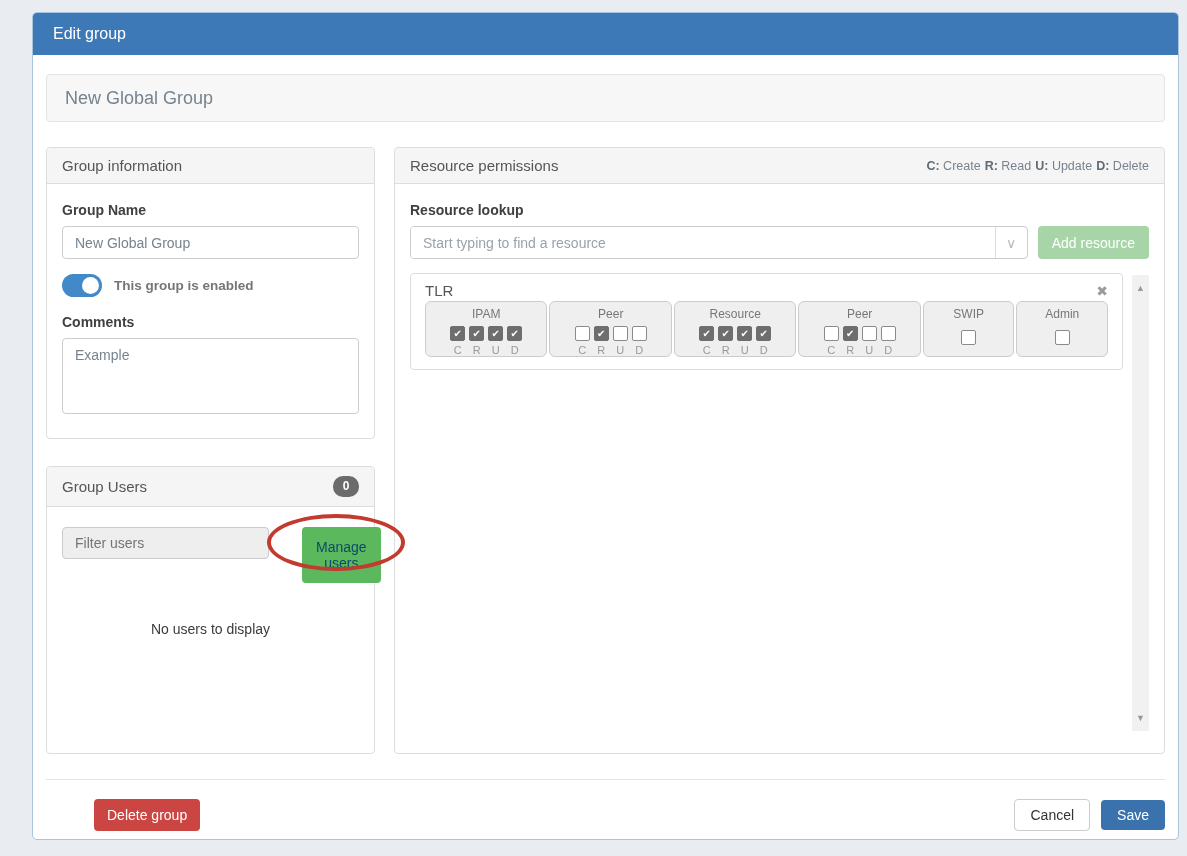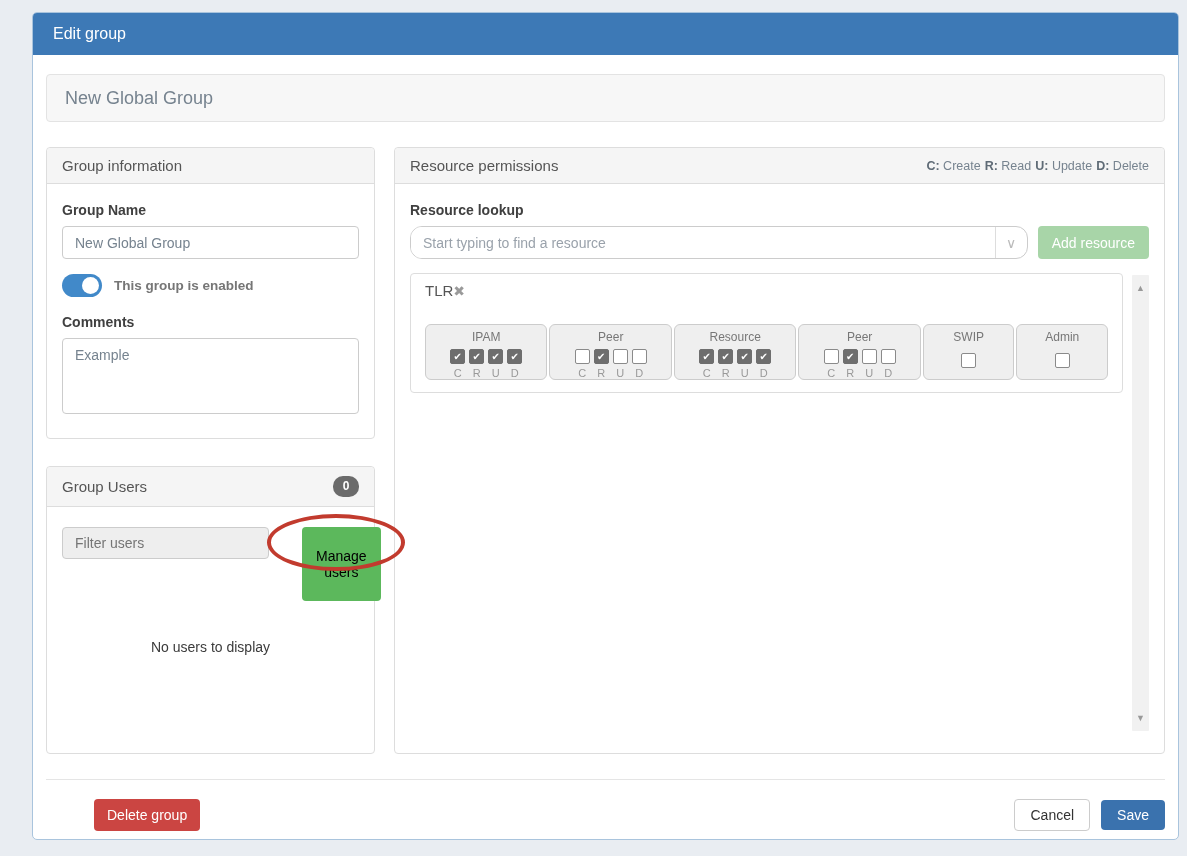--- a/index.html
+++ b/index.html
@@ -83,55 +83,55 @@
 
   .users-row { display:flex; align-items:flex-start; gap:8px; margin-top:2px; }
   .filter-input {
     width:210px; height:32px; border:1px solid #ccc; border-radius:4px;
     background:#eee; padding:0 12px; font-size:14px; color:#9aa2ab;
     font-family:"Liberation Sans","DejaVu Sans",sans-serif;
   }
   .manage-wrap { position:relative; }
   .btn { border:none; border-radius:4px; font-size:14px; cursor:pointer;
          font-family:"Liberation Sans","DejaVu Sans",sans-serif; }
-  .btn-green { background:#5cb85c; color:#000000; padding:21px 14px;margin-left:25px; }
+  .btn-green { background:#5cb85c; color:#0c4a6e; padding:12px 14px;margin-left:25px; }
   .annotation-ellipse {
     position:absolute; left:-10px; top:-13px;
     width:138px; height:57px;
     border:4px solid #c23b2e; border-radius:50%;
     pointer-events:none;
   }
   .empty-text { text-align:center; color:#3b3b3b; font-size:14px; margin-top:38px; }
 
   .legend { font-size:12.5px; color:#76838f; }
   .legend b { color:#5f6b76; font-weight:bold; }
   .legend span { margin-left:4px; }
 
   .lookup-row { display:flex; gap:10px; align-items:stretch; }
   .lookup-combo {
-    flex:1; display:flex; border:1px solid #ccc; border-radius:12px; height:33px;
+    flex:1; display:flex; border:1px solid #ccc; border-radius:4px; height:33px;
     background:#fff; overflow:hidden;
   }
   .lookup-combo input {
     flex:1; border:none; outline:none; padding:0 12px; font-size:14px; color:#76838f;
     font-family:"Liberation Sans","DejaVu Sans",sans-serif;
   }
   .lookup-combo input::placeholder { color:#9aa2ab; }
   .combo-chev {
     width:32px; border-left:1px solid #ddd; display:flex; align-items:center;
     justify-content:center; color:#bbb; font-size:14px; cursor:pointer;
   }
   .btn-pale-green { background:#a8d5a8; color:#fff; padding:7px 14px; flex:none; }
 
   .scroll-area { position:relative; margin-top:14px; height:458px; }
   .resource-card {
     border:1px solid #ddd; border-radius:4px;
     margin-right:26px; padding:8px 14px 12px 14px; background:#fff;
   }
-  .card-head { display:flex; align-items:center; margin-bottom:25px; }
+  .card-head { display:flex; justify-content:space-between; align-items:center; margin-bottom:2px; }
   .card-title { font-size:15px; color:#555; }
   .close-x { color:#9a9a9a; font-size:14px; font-weight:bold; cursor:pointer; }
 
   .perm-row { display:flex; gap:2px; }
   .perm-box {
     background:#efefef; border:1px solid #ccc; border-radius:6px;
     height:56px; padding:5px 4px 4px 4px;
     display:flex; flex-direction:column; align-items:center;
   }
   .perm-box.crud { flex:1.38; }

